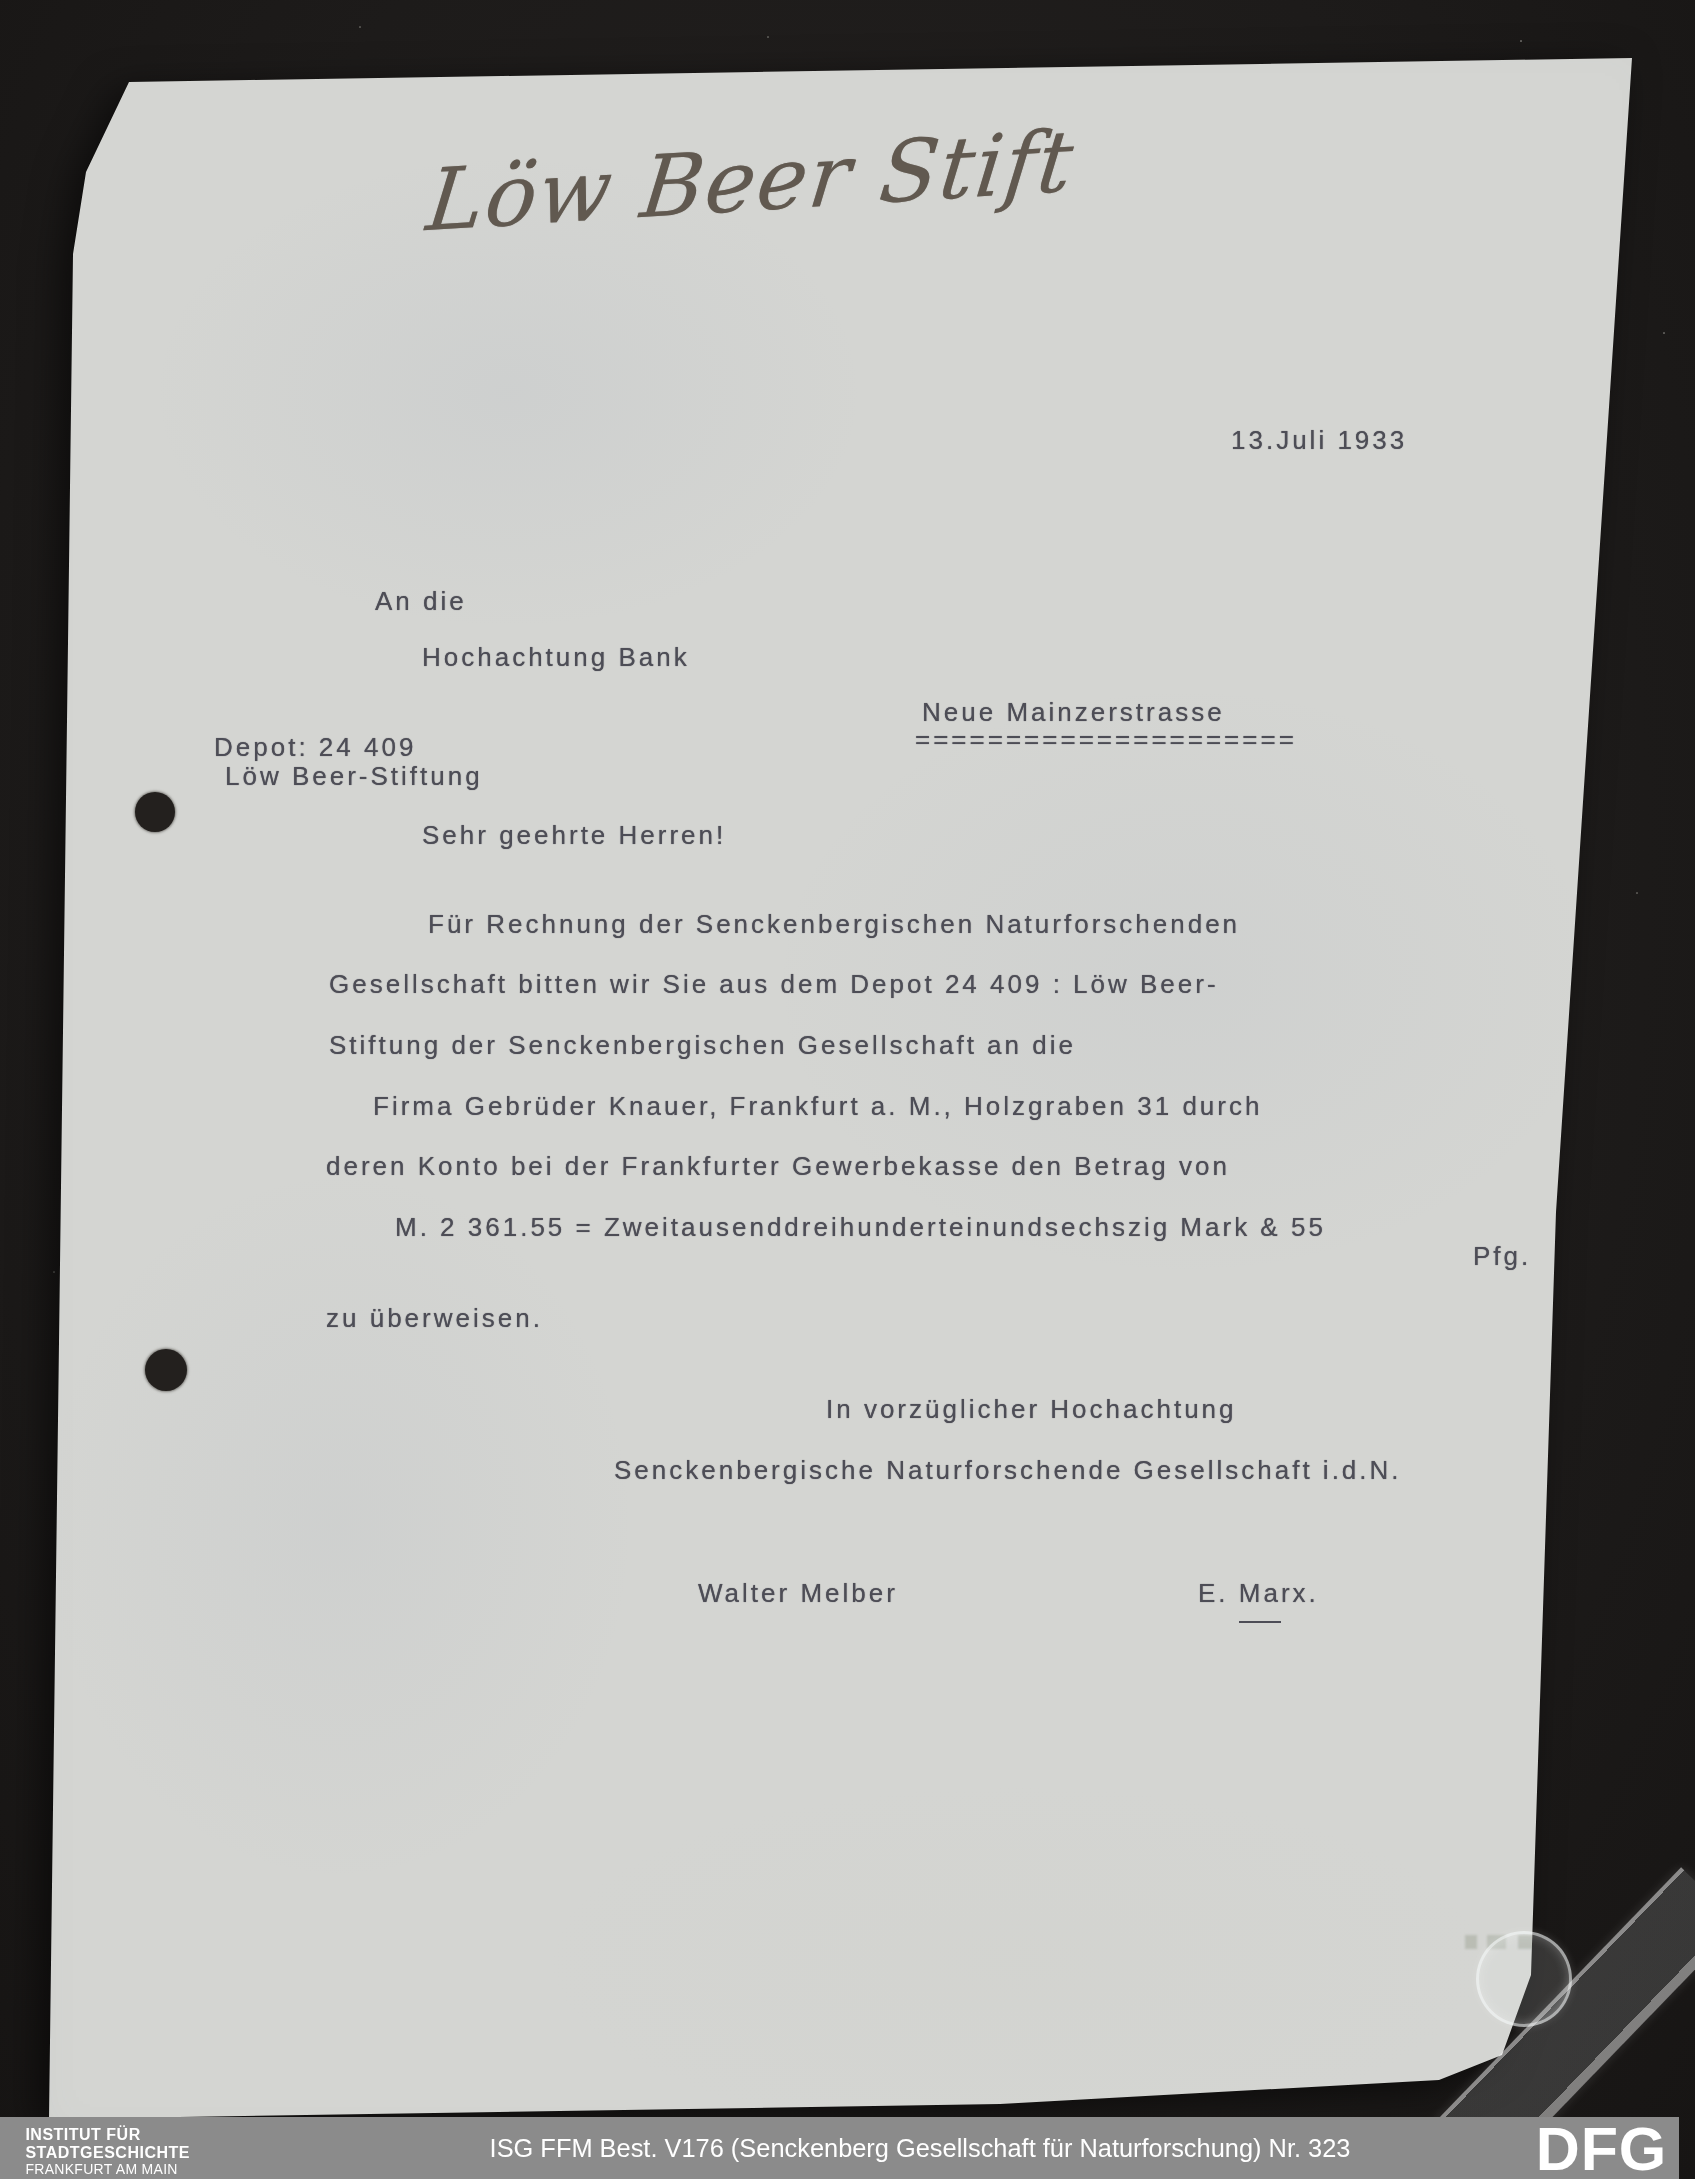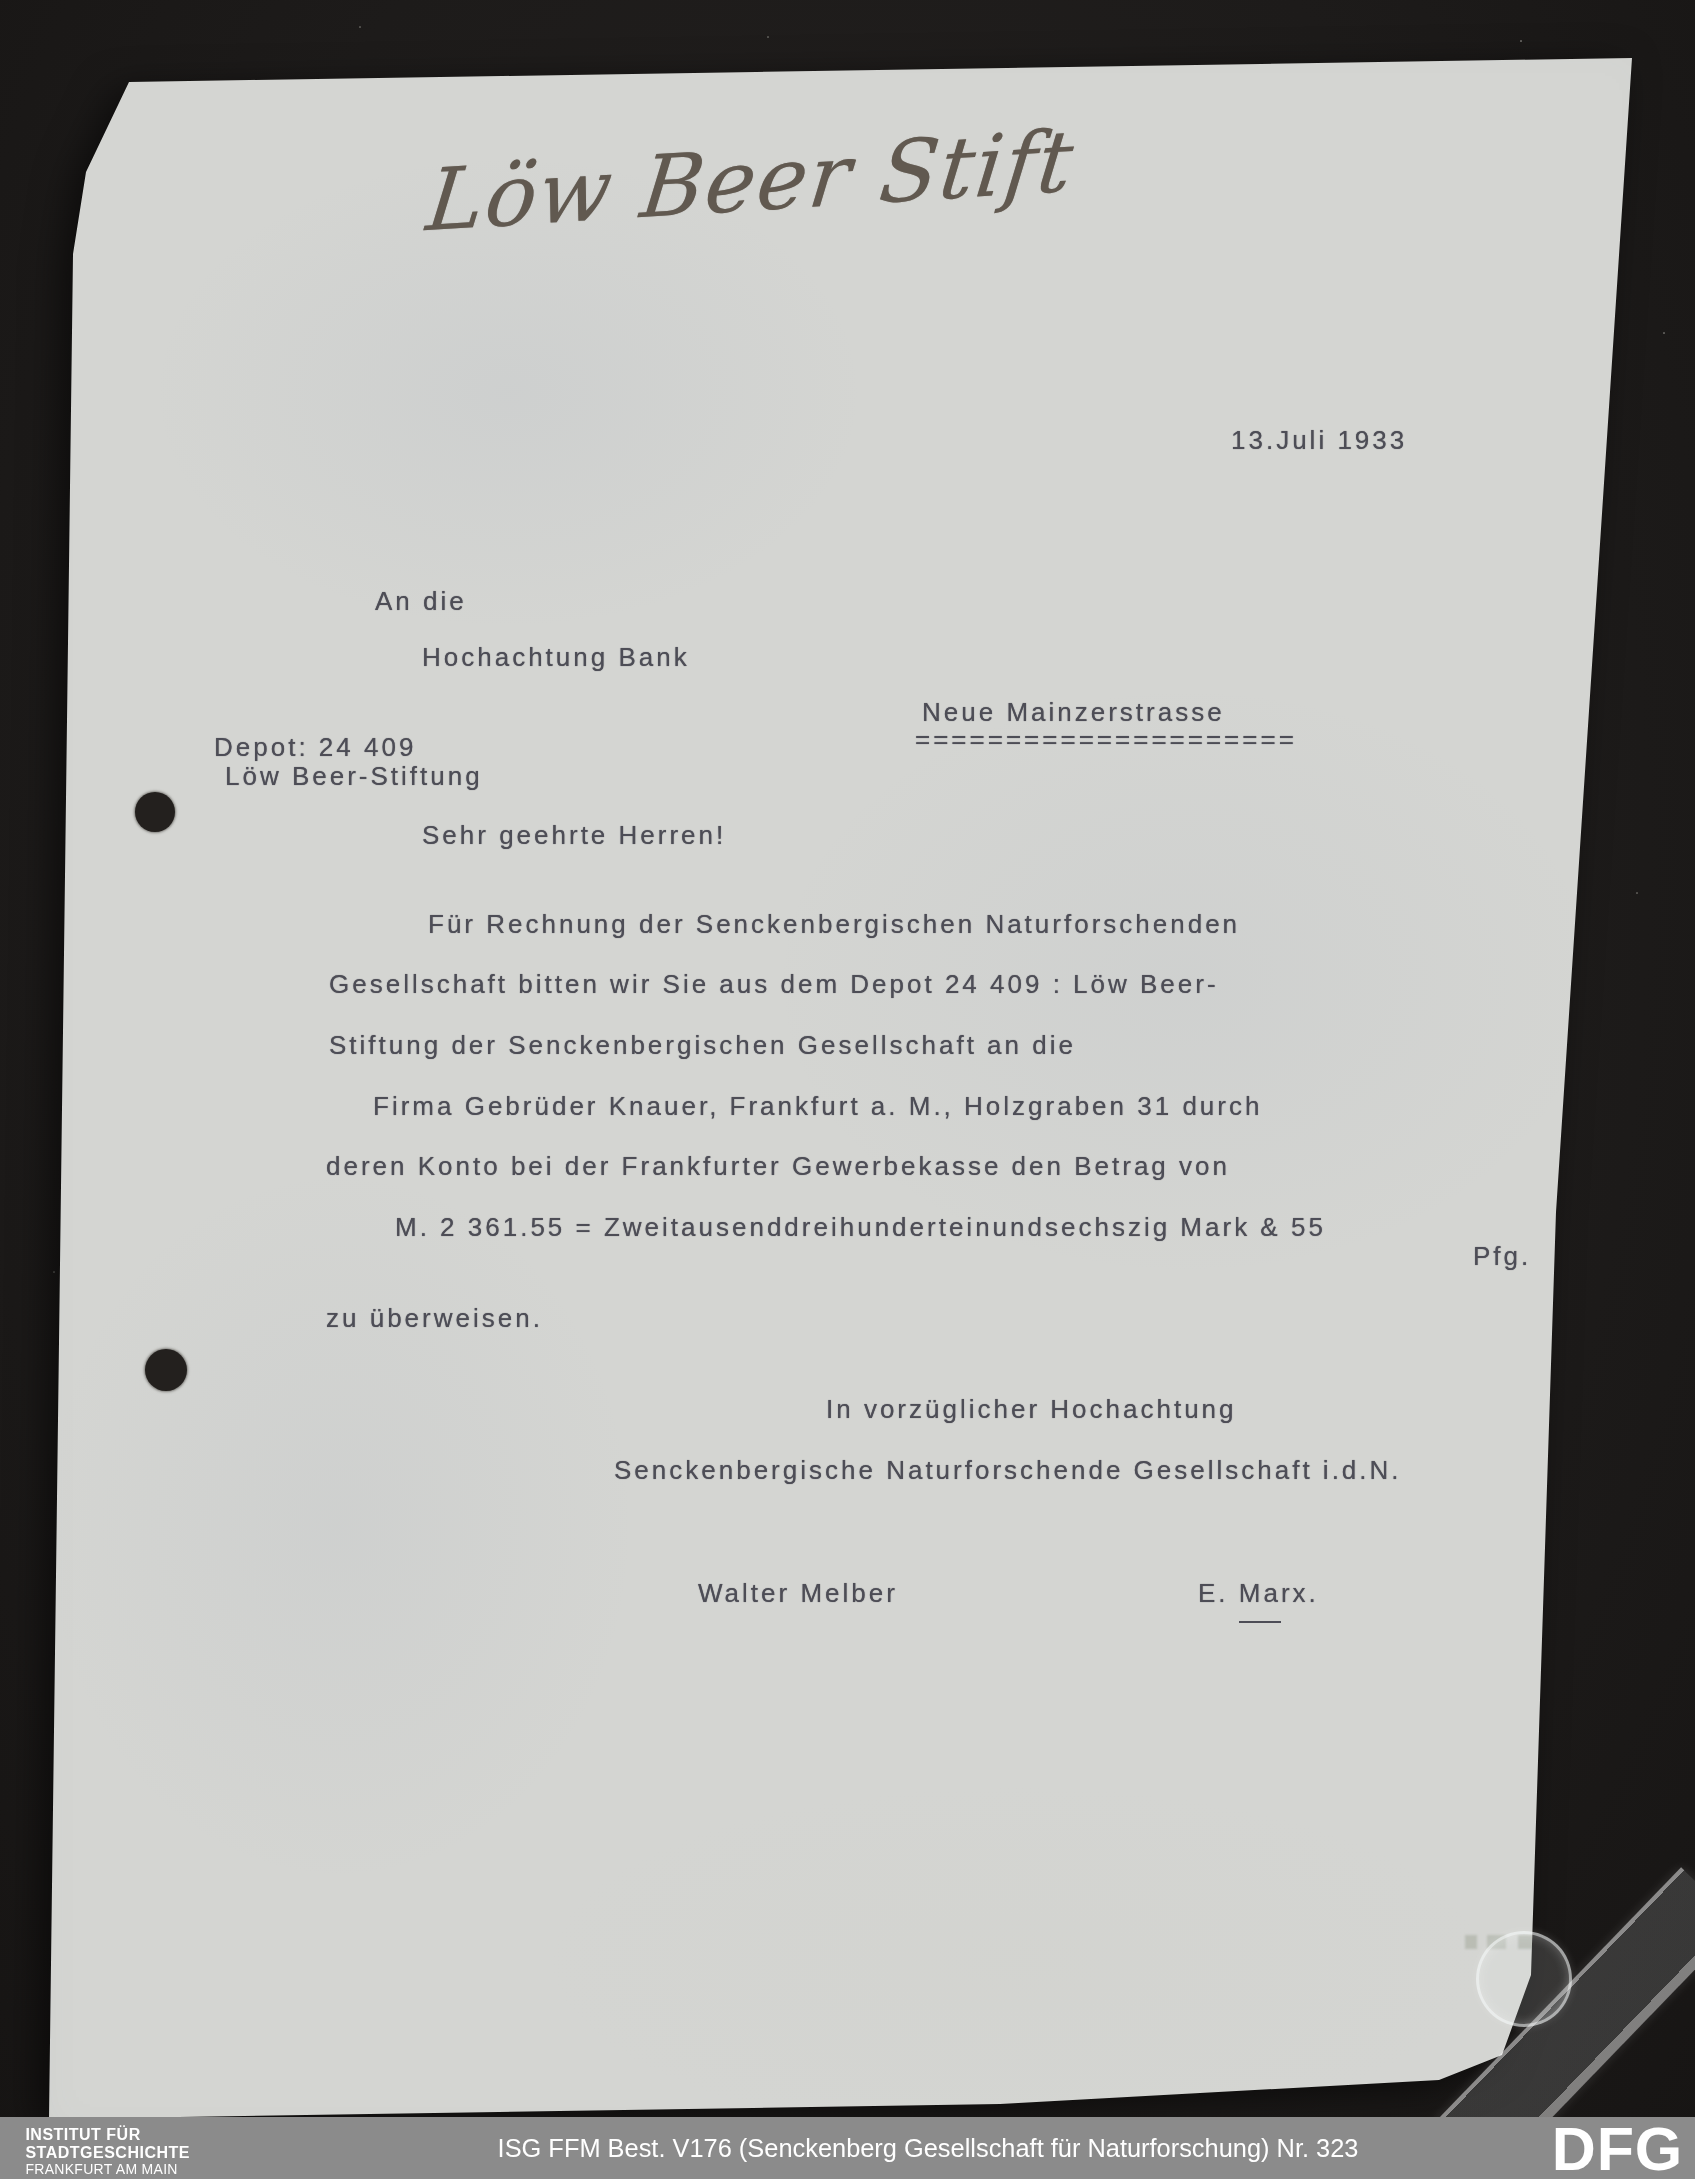--- a/index.html
+++ b/index.html
@@ -54,21 +54,21 @@
     transform:rotate(-46deg);
     background:linear-gradient(180deg, rgba(255,255,255,.50) 0 4.2px, rgba(225,232,235,.16) 4.2px 88%, rgba(255,255,255,.45) 88%);
     box-shadow:0 0 12px rgba(255,255,255,.12);
   }
   .plastic-ring{
     position:absolute;left:1476px;top:1931px;width:90px;height:90px;border-radius:50%;
     border:3.4px solid rgba(250,252,252,.55);background:rgba(235,240,240,.15);
     box-shadow:0 0 8.5px rgba(255,255,255,.15), inset 0 0 10.2px rgba(255,255,255,.25);
   }
   .archive-bar{
-    position:absolute;left:0;right:0;bottom:0;height:63px;background:#8b8b8b;
+    position:absolute;left:0;right:16px;bottom:0;height:63px;background:#8b8b8b;
     color:#fff;
   }
   .inst-block{position:absolute;left:25.4px;top:9.3px;line-height:1.1;}
   .inst-l1,.inst-l2{font-weight:bold;font-size:16px;letter-spacing:0.5px;}
   .inst-l3{font-size:14px;letter-spacing:0.3px;margin-top:0.8px;}
   .bar-ref{position:absolute;left:161px;right:0;top:0;height:63px;display:flex;align-items:center;justify-content:center;font-size:25.4px;color:#fff;}
   .dfg{position:absolute;right:12px;top:0;height:63px;display:flex;align-items:center;font-weight:bold;font-size:61px;letter-spacing:0.8px;color:#fff;font-family:"Liberation Sans",sans-serif;}
   .u-part{border-bottom:2.5px solid #42424c;padding-bottom:13px;}
 </style>
 </head>

